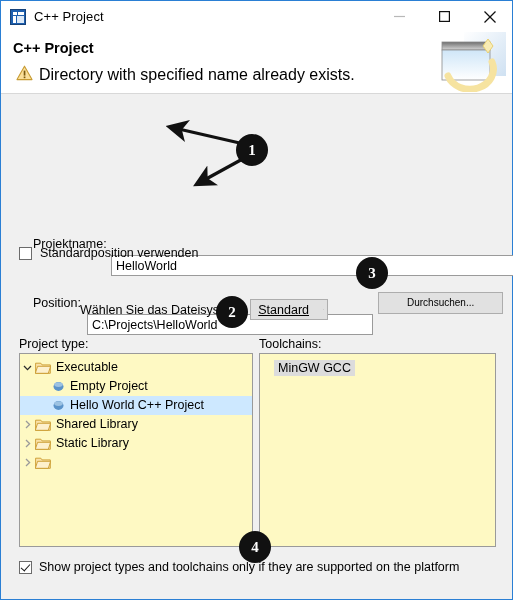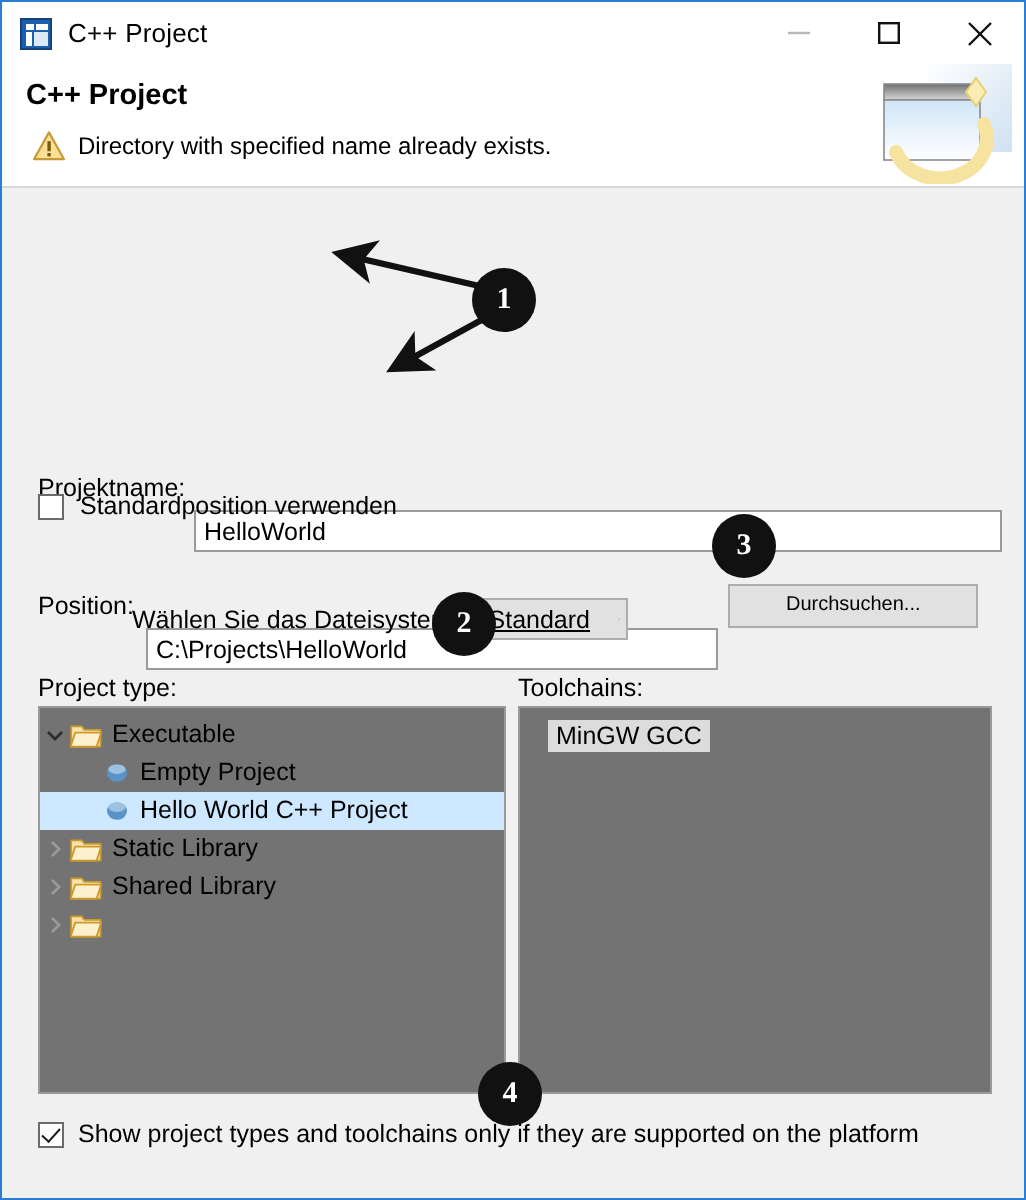--- a/index.html
+++ b/index.html
@@ -35,31 +35,31 @@
 
   
   .header{
     position:relative;height:61px;background:#ffffff;
     border-bottom:1px solid #d8d8d8;overflow:hidden;
   }
   .header-title{
     position:absolute;left:12px;top:8px;font-size:14.5px;font-weight:bold;
   }
   .header-msg{
-    position:absolute;left:38px;top:34px;font-size:12px;
+    position:absolute;left:38px;top:34px;font-size:16px;
   }
   .warn-icon{position:absolute;left:15px;top:33px;width:17px;height:16px;}
   .banner{position:absolute;right:6px;top:-2px;width:78px;height:62px;}
 
   
   .body{position:relative;height:auto;}
 
   .row{position:absolute;display:flex;align-items:center;}
 
-  label.lbl{font-size:12.5px;white-space:nowrap;}
+  label.lbl{font-size:12.5px;white-space:nowrap;margin-left:14px;}
 
   input.txt{
     font-family:"Liberation Sans","DejaVu Sans",sans-serif;font-size:12.5px;
     border:1px solid #9a9a9a;background:#fff;box-sizing:border-box;
     height:21px;padding:0 4px;color:#000;outline:none;margin-top:44px;
   }
 
   .chk{
     width:13px;height:13px;border:1px solid #6b6b6b;background:#fff;
     box-sizing:border-box;display:inline-block;position:relative;flex:0 0 auto;
@@ -78,21 +78,21 @@
   .combo{
     height:21px;border:1px solid #adadad;background:#e1e1e1;box-sizing:border-box;
     display:flex;align-items:center;padding:0 3px 0 7px;font-size:12.5px;
   }
   .combo .cv{margin-right:14px;}
   .combo .chev{width:9px;height:9px;position:relative;}
 
   .grouplbl{position:absolute;font-size:12.5px;}
 
   .listbox{
-    position:absolute;background:#737373;border:1px solid #9a9a9a;box-sizing:border-box;
+    position:absolute;background:#fef9c3;border:1px solid #9a9a9a;box-sizing:border-box;
     overflow:hidden;
   }
 
   .tree{padding:4px 0 0 0;}
   .tnode{
     height:19px;display:flex;align-items:center;font-size:12.5px;
     white-space:nowrap;position:relative;
   }
   .tw{width:15px;height:19px;display:flex;align-items:center;justify-content:center;flex:0 0 auto;}
   .folder{width:16px;height:13px;margin-right:5px;flex:0 0 auto;}
@@ -249,33 +249,33 @@
           <div class="tnode">
             <span class="tw">
               <svg width="9" height="9" viewBox="0 0 9 9">
                 <path d="M3 1 L6.6 4.5 L3 8" fill="none" stroke="#9a9a9a" stroke-width="1.3"></path>
               </svg>
             </span>
             <svg class="folder" viewBox="0 0 16 13">
               <path d="M0.6 2.2 h5.2 l1.3 1.7 h8.2 v8.4 h-14.7 z" fill="#fbe2a8" stroke="#c99a2e" stroke-width="0.9" stroke-linejoin="round"></path>
               <path d="M2.6 5.3 h13.0 l-2.3 7.0 h-13.0 z" fill="#fdf0cd" stroke="#c99a2e" stroke-width="0.9" stroke-linejoin="round"></path>
             </svg>
-            <span class="tlabel">Static Library</span>
+            <span class="tlabel">Shared Library</span>
           </div>
           <div class="tnode">
             <span class="tw">
               <svg width="9" height="9" viewBox="0 0 9 9">
                 <path d="M3 1 L6.6 4.5 L3 8" fill="none" stroke="#9a9a9a" stroke-width="1.3"></path>
               </svg>
             </span>
             <svg class="folder" viewBox="0 0 16 13">
               <path d="M0.6 2.2 h5.2 l1.3 1.7 h8.2 v8.4 h-14.7 z" fill="#fbe2a8" stroke="#c99a2e" stroke-width="0.9" stroke-linejoin="round"></path>
               <path d="M2.6 5.3 h13.0 l-2.3 7.0 h-13.0 z" fill="#fdf0cd" stroke="#c99a2e" stroke-width="0.9" stroke-linejoin="round"></path>
             </svg>
-            <span class="tlabel">Shared Library</span>
+            <span class="tlabel">Static Library</span>
           </div>
           <div class="tnode">
             <span class="tw">
               <svg width="9" height="9" viewBox="0 0 9 9">
                 <path d="M3 1 L6.6 4.5 L3 8" fill="none" stroke="#9a9a9a" stroke-width="1.3"></path>
               </svg>
             </span>
             <svg class="folder" viewBox="0 0 16 13">
               <path d="M0.6 2.2 h5.2 l1.3 1.7 h8.2 v8.4 h-14.7 z" fill="#fbe2a8" stroke="#c99a2e" stroke-width="0.9" stroke-linejoin="round"></path>
               <path d="M2.6 5.3 h13.0 l-2.3 7.0 h-13.0 z" fill="#fdf0cd" stroke="#c99a2e" stroke-width="0.9" stroke-linejoin="round"></path>

